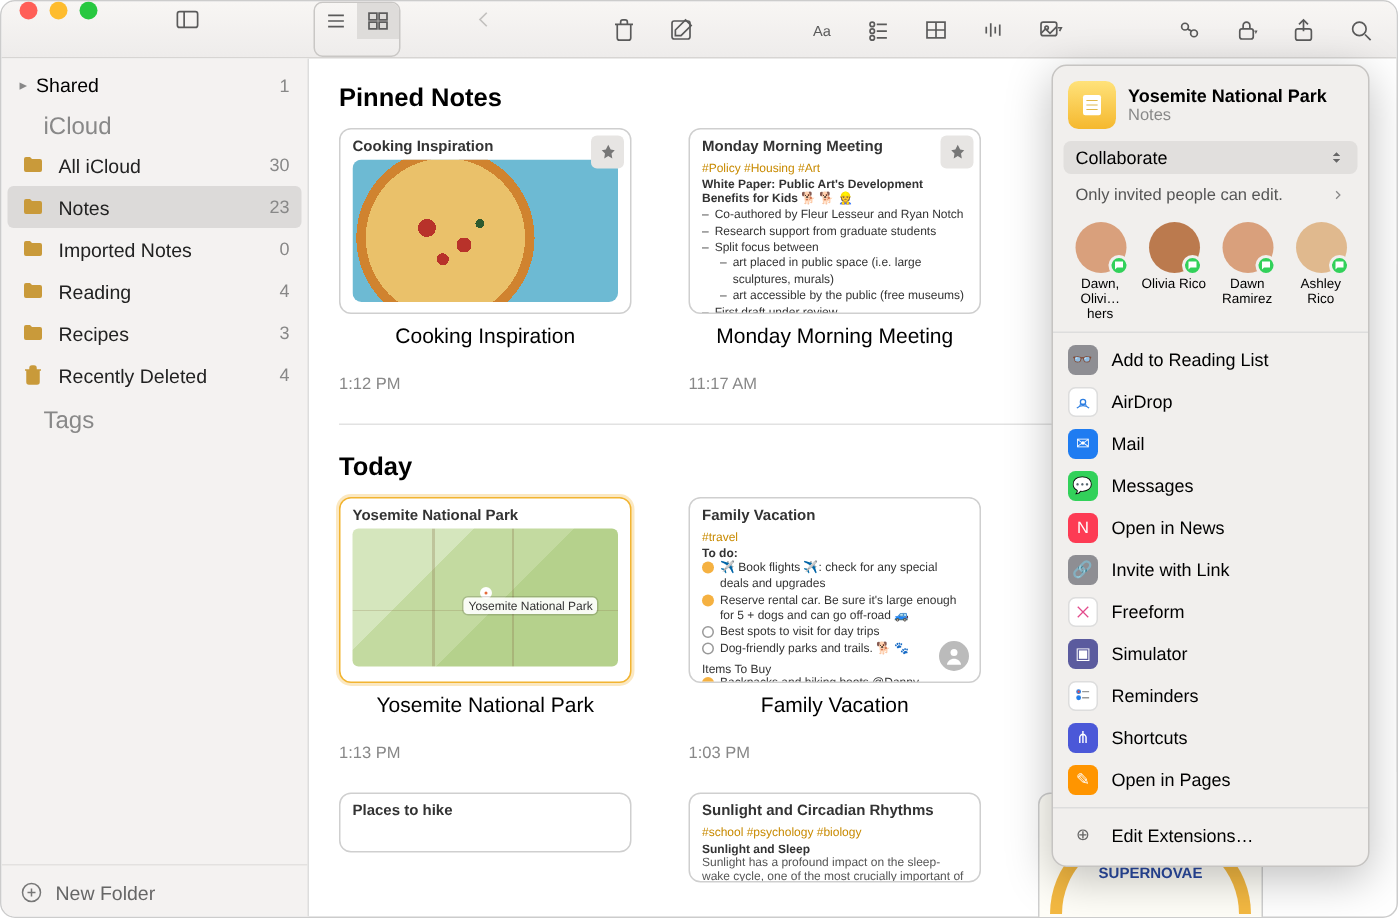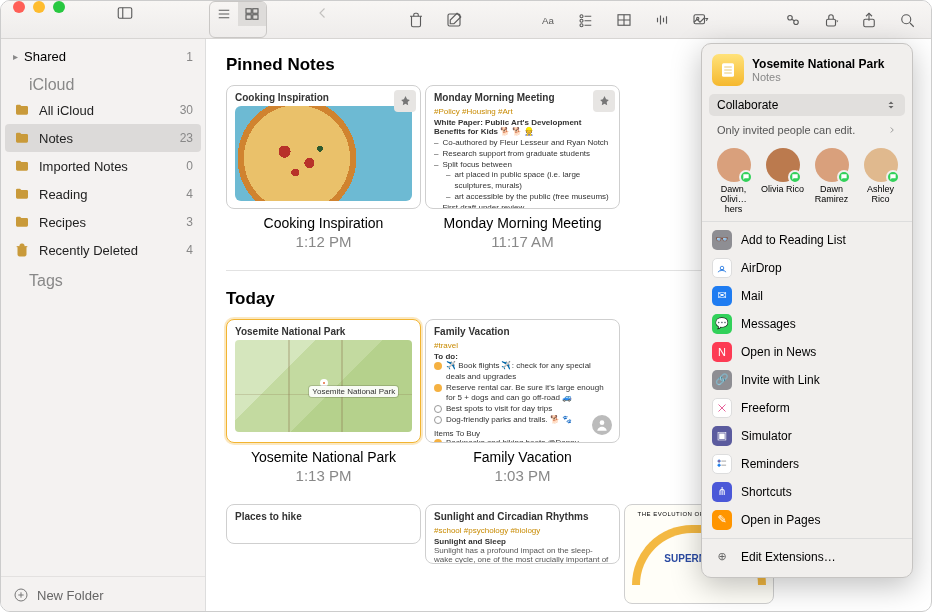--- a/index.html
+++ b/index.html
@@ -25,29 +25,29 @@
 .sb-item.selected { background:#dcdad9; border-radius:4px; margin:0 4px; padding:5px 8px;}
 .sb-hdr { font-size:16px; color:#888; padding:8px 12px 2px;margin-left:16px; }
 .sb-shared { display:flex; align-items:center; padding:10px 12px 4px; font-weight:500; }
 .sb-shared .chev { margin-right:6px; font-size:10px; color:#888;}
 .sb-shared .cnt { margin-left:auto; color:#888; font-size:12px;}
 .sb-footer { margin-top:auto; padding:10px 12px; display:flex; align-items:center; color:#666; gap:8px; border-top:1px solid #e3e1e0;}
 .sb-footer svg { width:16px; height:16px; stroke:#777; fill:none; stroke-width:1.5;}
 
 .content { flex:1; overflow:auto; padding:12px 20px; position:relative; }
 .sec-h { font-size:17px; font-weight:700; margin:4px 0 10px; }
-.grid { display:flex; gap:4px; flex-wrap:wrap; margin-bottom:20px;}
+.grid { display:flex; gap:38px; flex-wrap:wrap; margin-bottom:20px;}
 .card { width:195px; }
 .thumb { width:195px; height:124px; border:1px solid #cfcfcf; border-radius:8px; padding:6px 8px; position:relative; overflow:hidden; background:#fff; font-size:9px; color:#333;}
 .thumb.sel { border:1.5px solid #f2b431; box-shadow:0 0 0 2px rgba(242,180,49,0.3);}
 .thumb .cardtitle { font-size:10px; font-weight:700; margin-bottom:3px;}
 .pin { position:absolute; top:4px; right:4px; width:22px; height:22px; background:#e7e5e3; border-radius:4px; display:flex; align-items:center; justify-content:center;}
 .pin svg { width:13px; height:13px; fill:#777;}
 .card .title { text-align:center; font-size:14px; margin-top:6px; font-weight:500;}
-.card .time { text-align:center; font-size:15px; color:#888; margin-top:2px;}
+.card .time { font-size:11px; color:#888; margin-top:19px;}
 .divider { height:1px; background:#e2e2e2; margin:14px 0 18px;}
 
 .pizza { width:100%; height:95px; border-radius:6px; margin-top:2px; background:
   radial-gradient(circle at 35% 55%, #eac16a 0 42%, #d0832f 42% 47%, transparent 47%), #6dbad3;
   position:relative;}
 .pizza::after{content:"";position:absolute;inset:0;background:
   radial-gradient(circle at 28% 48%, #b8322a 0 6px, transparent 6px),
   radial-gradient(circle at 42% 60%, #b8322a 0 5px, transparent 5px),
   radial-gradient(circle at 34% 70%, #b8322a 0 4px, transparent 4px),
   radial-gradient(circle at 48% 45%, #2e5a2e 0 3px, transparent 3px);}

